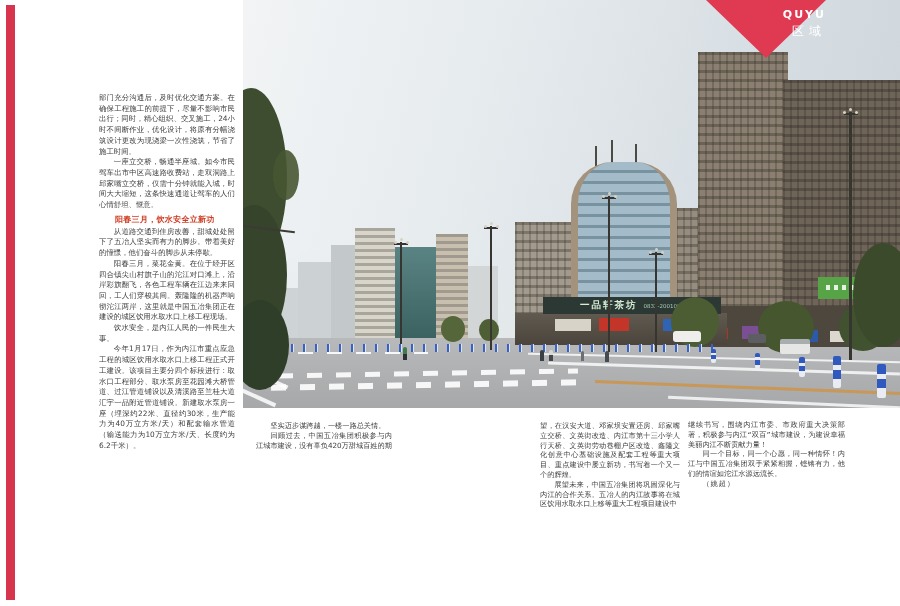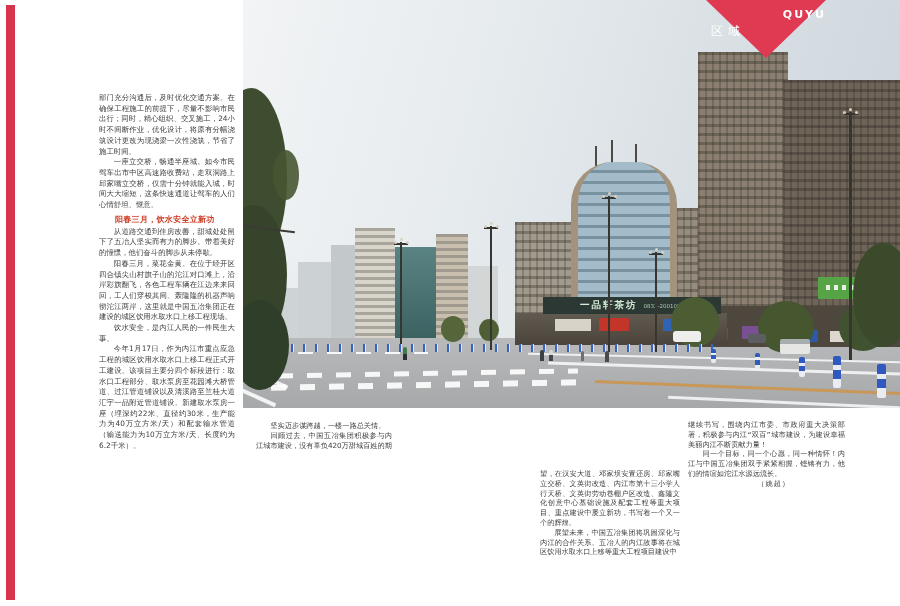--- a/index.html
+++ b/index.html
@@ -5,33 +5,33 @@
   html,body{margin:0;padding:0;background:#fff;}
   .page{position:relative;width:900px;height:606px;background:#ffffff;overflow:hidden;
         font-family:"DejaVu Sans",sans-serif;border-bottom:1px solid #e6e6e6;}
   
   .spine{position:absolute;left:6px;top:5px;width:9px;height:595px;background:#d7344e;}
   
   .corner{position:absolute;left:706px;top:0;width:120px;height:60px;z-index:40;}
   .corner svg{position:absolute;left:0;top:0;}
   .c-en{position:absolute;left:0;top:8px;width:120px;text-align:right;color:#fff;
         font-size:11px;font-weight:bold;letter-spacing:2px;}
-  .c-zh{position:absolute;left:0;top:23px;width:120px;text-align:left;color:#fff;
+  .c-zh{position:absolute;left:0;top:23px;width:120px;text-align:right;color:#fff;
         font-size:12px;letter-spacing:5px;text-indent:5px;}
   
   .col{position:absolute;text-align:justify;color:#3d3d3d;}
   .col p{margin:0;text-indent:2em;}
   .col p.noind{text-indent:0;}
   .col1{left:99px;top:73px;width:136px;font-size:7.4px;line-height:10.7px;margin-top:20px;}
   .col2{left:256px;top:421px;width:136px;font-size:7.2px;line-height:9.8px;}
-  .col3{left:540px;top:421px;width:140px;font-size:7.2px;line-height:9.8px;margin-top:48px;}
+  .col3{left:540px;top:421px;width:140px;font-size:7.2px;line-height:9.8px;}
   .col4{left:688px;top:421px;width:157px;font-size:7.2px;line-height:9.8px;font-family:Liberation Mono, monospace;}
   .subhead{margin:3px 0 2px 0;font-size:8px;line-height:11px;color:#cf3b22;font-weight:bold;
            text-indent:2em;letter-spacing:.3px;}
-  .byline{text-align:center;text-indent:0;margin-top:1px;letter-spacing:1px;}
+  .byline{text-align:left;text-indent:0;margin-top:1px;letter-spacing:1px;}
   
   .photo{position:absolute;left:243px;top:0;width:657px;height:408px;overflow:hidden;
          background:linear-gradient(105deg,#f2f4f5 0%,#e6ebee 35%,#d7dee3 70%,#ccd4da 100%);}
   .ph{position:absolute;}
   .haze{left:0;top:250px;width:657px;height:92px;z-index:1;
         background:linear-gradient(180deg,rgba(236,239,241,0),rgba(229,233,235,.6) 75%);}
   .wgrid{background-image:repeating-linear-gradient(180deg,rgba(35,32,26,.30) 0 3px,transparent 3px 9px),
                           repeating-linear-gradient(90deg,rgba(35,32,26,.22) 0 2px,transparent 2px 7px);}
   .rows{background-image:repeating-linear-gradient(180deg,rgba(120,118,110,.5) 0 3px,transparent 3px 7px);}
   .dash{background-image:repeating-linear-gradient(90deg,rgba(255,255,255,.9) 0 15px,transparent 15px 29px);}

